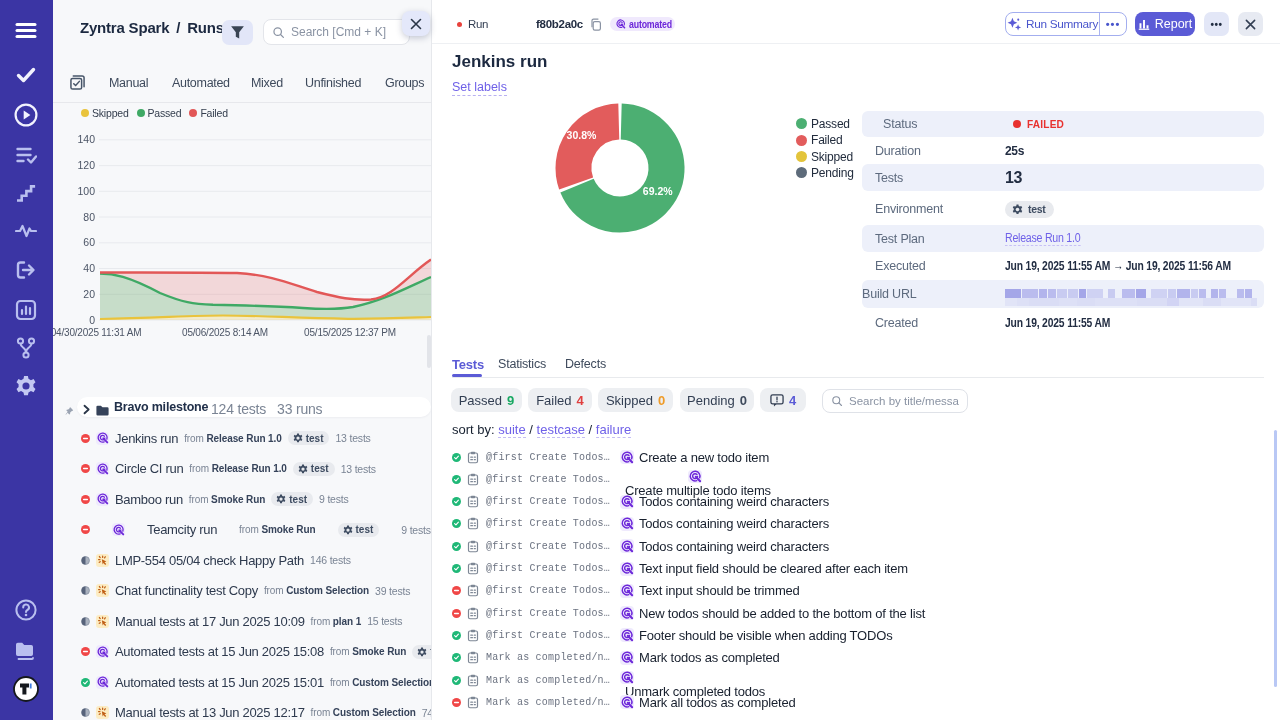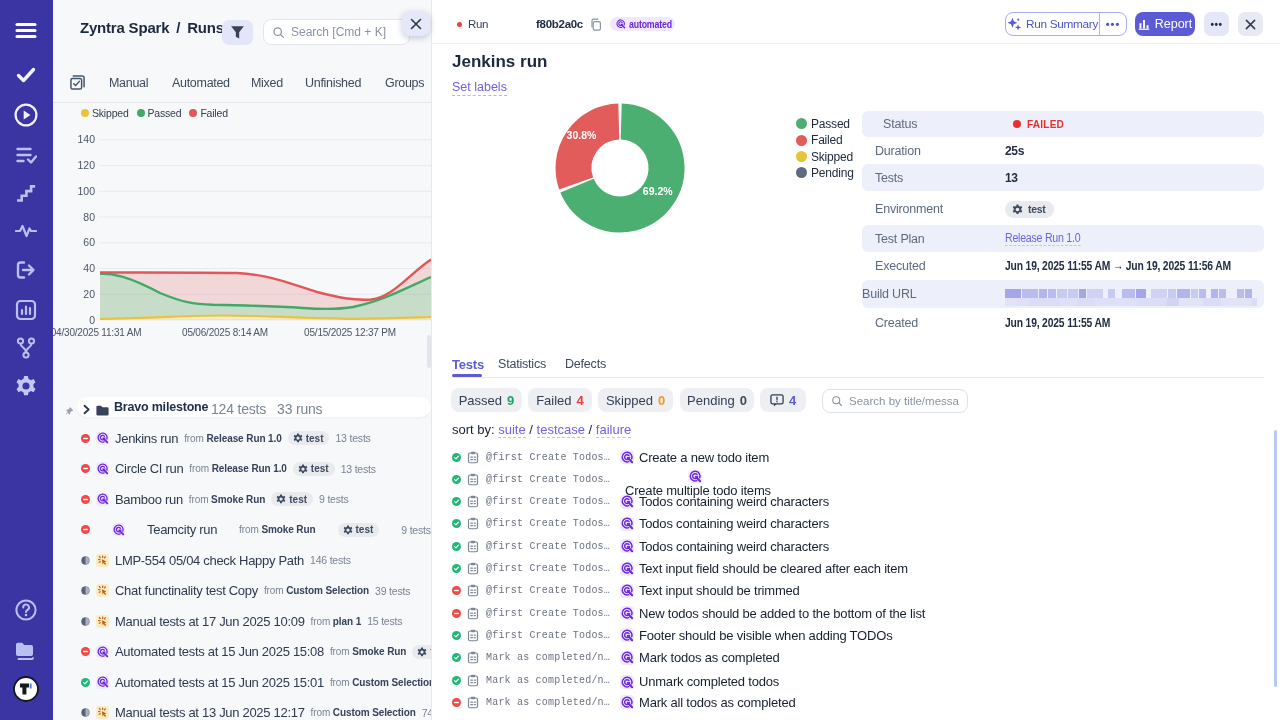--- a/index.html
+++ b/index.html
@@ -453,21 +453,21 @@
   </div>
 <div class="abs" style="left:862px;top:137px;width:402px;height:27px;border-radius:6px;display:flex;align-items:center;">
     <span style="width:143px;flex:none;padding-left:13px;font-size:12.5px;color:#5d6a7e;letter-spacing:-.2px;">Duration</span>
     <span style="font-size:11.8px;color:#222d42;display:flex;align-items:center;white-space:nowrap;letter-spacing:-.3px;">
       <b style="font-size:12px;">25s</b>
     </span>
   </div>
 <div class="abs" style="left:862px;top:164px;width:402px;height:27px;background:#edf0fa;border-radius:6px;display:flex;align-items:center;">
     <span style="width:143px;flex:none;padding-left:13px;font-size:12.5px;color:#5d6a7e;letter-spacing:-.2px;">Tests</span>
     <span style="font-size:11.8px;color:#222d42;display:flex;align-items:center;white-space:nowrap;letter-spacing:-.3px;">
-      <b style="font-size:12px;">13</b>
+      <b style="font-size:16px;">13</b>
     </span>
   </div>
 <div class="abs" style="left:862px;top:193px;width:402px;height:32px;border-radius:6px;display:flex;align-items:center;">
     <span style="width:143px;flex:none;padding-left:13px;font-size:12.5px;color:#5d6a7e;letter-spacing:-.2px;">Environment</span>
     <span style="font-size:11.8px;color:#222d42;display:flex;align-items:center;white-space:nowrap;letter-spacing:-.3px;">
       <span style="display:inline-flex;align-items:center;gap:5px;background:#e8eaee;border-radius:9px;height:17px;padding:0 9px 0 7px;font-size:10.5px;color:#3e4c61;font-weight:700;"><svg width="11" height="11" viewBox="0 0 16 16" style="">
           <g fill="#3e4c61">
 <path d="M6.6 0.8 h2.8 l0.4 2 1.8 1 1.9-0.9 1.4 2.4-1.5 1.4 v2.1 l1.5 1.4-1.4 2.4-1.9-0.9-1.8 1-0.4 2 h-2.8 l-0.4-2-1.8-1-1.9 0.9-1.4-2.4 1.5-1.4 v-2.1 l-1.5-1.4 1.4-2.4 1.9 0.9 1.8-1 Z"></path>
 </g>
           <circle cx="8" cy="8" r="2.6" fill="#e8eaee"></circle>
@@ -827,21 +827,21 @@
     </span>
     <span style="display:inline-flex;flex:none;margin-left:6px;">
       <svg width="12" height="13" viewBox="0 0 16 17" style="">
 <rect x="2" y="2.5" width="12" height="13" rx="2" fill="none" stroke="#7d8795" stroke-width="1.6"></rect>
 <rect x="5.2" y="0.8" width="5.6" height="3.4" rx="1" fill="#7d8795"></rect>
 <path d="M5 8 h2.3 M5 11.4 h2.3 M9.6 8 h1.6 M9.6 11.4 h1.6" stroke="#7d8795" stroke-width="1.5" stroke-linecap="round"></path>
 </svg>
     </span>
     <span style="margin-left:7px;font-family:'Liberation Mono',monospace;font-size:10px;color:#6b7280;letter-spacing:.2px;">Mark as completed/n…</span>
   </div>
-<div class="abs" style="left:620px;top:671.0px;height:18px;display:flex;align-items:flex-end;white-space:nowrap;">
+<div class="abs" style="left:620px;top:671.0px;height:18px;display:flex;align-items:flex-start;white-space:nowrap;flex-direction:column;">
     <span style="display:inline-flex;width:14px;height:14px;border-radius:4px;background:#efeafd;align-items:center;justify-content:center;">
       <svg width="13" height="13" viewBox="0 0 16 16" style="">
 <path d="M9.55 13.14 A6 6 0 1 1 13.14 9.55" fill="none" stroke="#6d28d9" stroke-width="1.8" stroke-linecap="round"></path>
 <path d="M10.45 8.02 A3 3 0 1 1 9.8 5.57" fill="none" stroke="#6d28d9" stroke-width="1.8" stroke-linecap="round"></path>
 <path d="M8.4 8.4 L13.7 13.9" stroke="#6d28d9" stroke-width="2.5" stroke-linecap="round"></path>
 </svg>
     </span>
     <span style="margin-left:5px;font-size:13px;color:#18202e;letter-spacing:-.2px;">Unmark completed todos</span>
   </div>
 <div class="abs" style="left:452px;top:693.3px;height:18px;display:flex;align-items:center;white-space:nowrap;">

